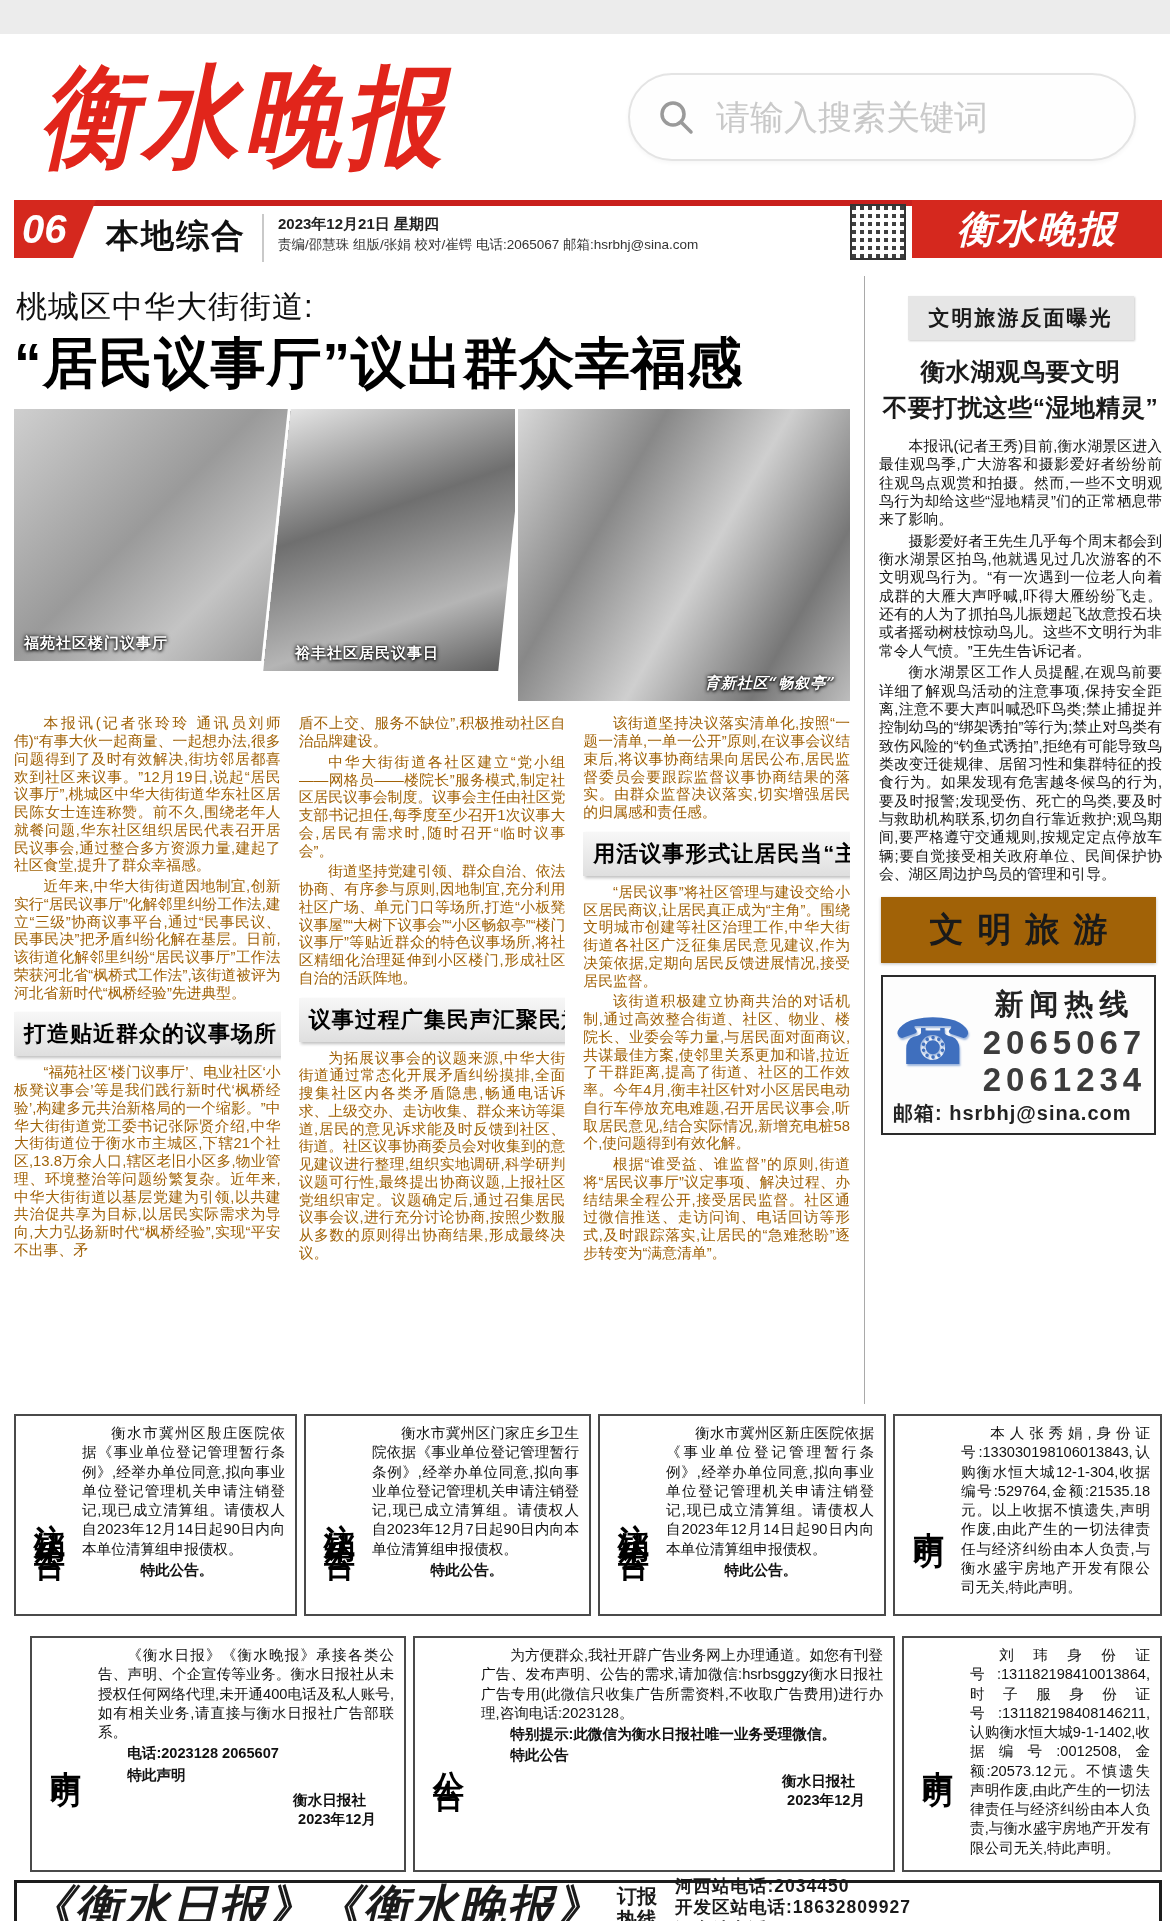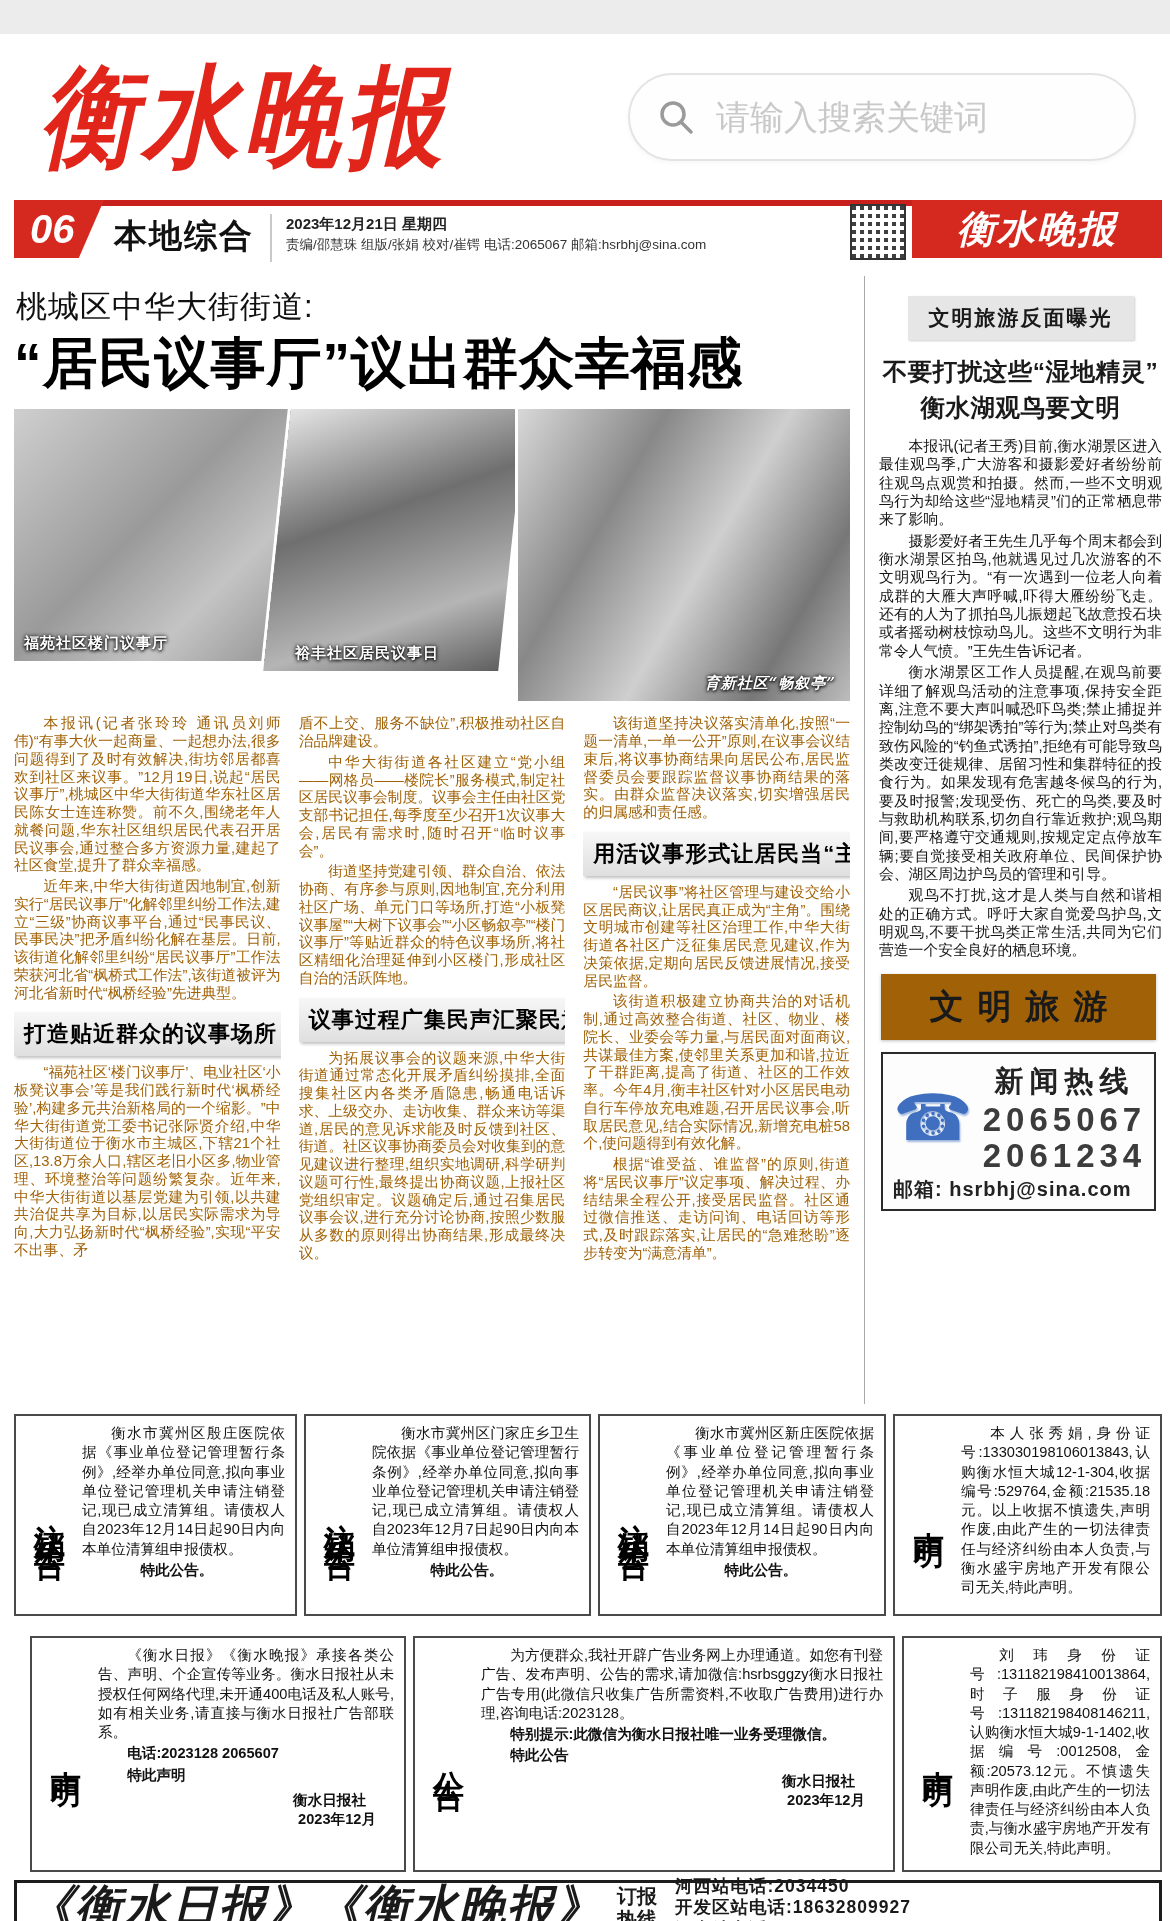--- a/index.html
+++ b/index.html
@@ -13,21 +13,21 @@
   .searchbox{display:flex;align-items:center;width:452px;height:84px;border:2px solid #e4e4e4;
         border-radius:46px;background:#fefefe;box-shadow:0 2px 4px rgba(0,0,0,.04);padding:0 26px;}
   .searchbox svg{flex:0 0 auto;margin-right:18px;}
   .searchbox input{border:none;outline:none;background:transparent;width:100%;
         font-size:34px;color:#444;font-family:inherit;}
   .searchbox input::placeholder{color:#c9c9c9;}
   
   .pagehead{position:relative;margin:0 8px 0 14px;border-top:6px solid #c9201d;display:flex;align-items:flex-start;}
   .pagenum{position:relative;margin-top:-6px;width:74px;height:58px;background:#d5281e;
         clip-path:polygon(0 0,100% 0,72% 100%,0 100%);color:#fff;font-size:40px;font-weight:bold;
-        display:flex;align-items:center;justify-content:flex-start;padding-left:16px;font-style:italic;}
+        display:flex;align-items:center;justify-content:flex-start;padding-left:8px;font-style:italic;}
   .section-name{font-size:33px;font-weight:bold;color:#111;margin:8px 16px 0 10px;letter-spacing:2px;white-space:nowrap;}
   .head-divider{width:2px;height:48px;background:#c9c9c9;margin:8px 14px 0 0;}
   .head-meta{margin-top:6px;line-height:1.55;}
   .head-date{font-size:15px;font-weight:bold;color:#222;}
   .head-credits{font-size:13.5px;color:#333;}
   .head-spacer{flex:1;}
   .qr{margin-top:-2px;width:52px;height:52px;background:
         repeating-linear-gradient(0deg,#222 0 4px,#fff 4px 8px),
         repeating-linear-gradient(90deg,#222 0 4px,#fff 4px 8px);
         background-blend-mode:screen;border:2px solid #333;}
@@ -169,27 +169,26 @@
           <p>“居民议事”将社区管理与建设交给小区居民商议,让居民真正成为“主角”。围绕文明城市创建等社区治理工作,中华大街街道各社区广泛征集居民意见建议,作为决策依据,定期向居民反馈进展情况,接受居民监督。</p>
           <p>该街道积极建立协商共治的对话机制,通过高效整合街道、社区、物业、楼院长、业委会等力量,与居民面对面商议,共谋最佳方案,使邻里关系更加和谐,拉近了干群距离,提高了街道、社区的工作效率。今年4月,衡丰社区针对小区居民电动自行车停放充电难题,召开居民议事会,听取居民意见,结合实际情况,新增充电桩58个,使问题得到有效化解。</p>
           <p>根据“谁受益、谁监督”的原则,街道将“居民议事厅”议定事项、解决过程、办结结果全程公开,接受居民监督。社区通过微信推送、走访问询、电话回访等形式,及时跟踪落实,让居民的“急难愁盼”逐步转变为“满意清单”。</p>
         </div>
       </div>
     </div>
 
     <div class="sidebar">
       <div class="side-tag">文明旅游反面曝光</div>
       <div class="side-title">
+        <div>衡水湖观鸟要文明</div>
         <div>不要打扰这些“湿地精灵”</div>
-        <div>衡水湖观鸟要文明</div>
       </div>
       <p>本报讯(记者王秀)目前,衡水湖景区进入最佳观鸟季,广大游客和摄影爱好者纷纷前往观鸟点观赏和拍摄。然而,一些不文明观鸟行为却给这些“湿地精灵”们的正常栖息带来了影响。</p>
       <p>摄影爱好者王先生几乎每个周末都会到衡水湖景区拍鸟,他就遇见过几次游客的不文明观鸟行为。“有一次遇到一位老人向着成群的大雁大声呼喊,吓得大雁纷纷飞走。还有的人为了抓拍鸟儿振翅起飞故意投石块或者摇动树枝惊动鸟儿。这些不文明行为非常令人气愤。”王先生告诉记者。</p>
       <p>衡水湖景区工作人员提醒,在观鸟前要详细了解观鸟活动的注意事项,保持安全距离,注意不要大声叫喊恐吓鸟类;禁止捕捉并控制幼鸟的“绑架诱拍”等行为;禁止对鸟类有致伤风险的“钓鱼式诱拍”,拒绝有可能导致鸟类改变迁徙规律、居留习性和集群特征的投食行为。如果发现有危害越冬候鸟的行为,要及时报警;发现受伤、死亡的鸟类,要及时与救助机构联系,切勿自行靠近救护;观鸟期间,要严格遵守交通规则,按规定定点停放车辆;要自觉接受相关政府单位、民间保护协会、湖区周边护鸟员的管理和引导。</p>
-      <p>观鸟不打扰,这才是人类与自然和谐相处的正确方式。呼吁大家自觉爱鸟护鸟,文明观鸟,不要干扰鸟类正常生活,共同为它们营造一个安全良好的栖息环境。</p>
       <div class="slogan">文明旅游</div>
       <div class="hotline">
         <div class="hotline-top">
           <div class="phone-icon">☎</div>
           <div class="hotline-right">
             <div class="hotline-label">新闻热线</div>
             <div class="hotline-num">2065067</div>
             <div class="hotline-num">2061234</div>
           </div>
         </div>

